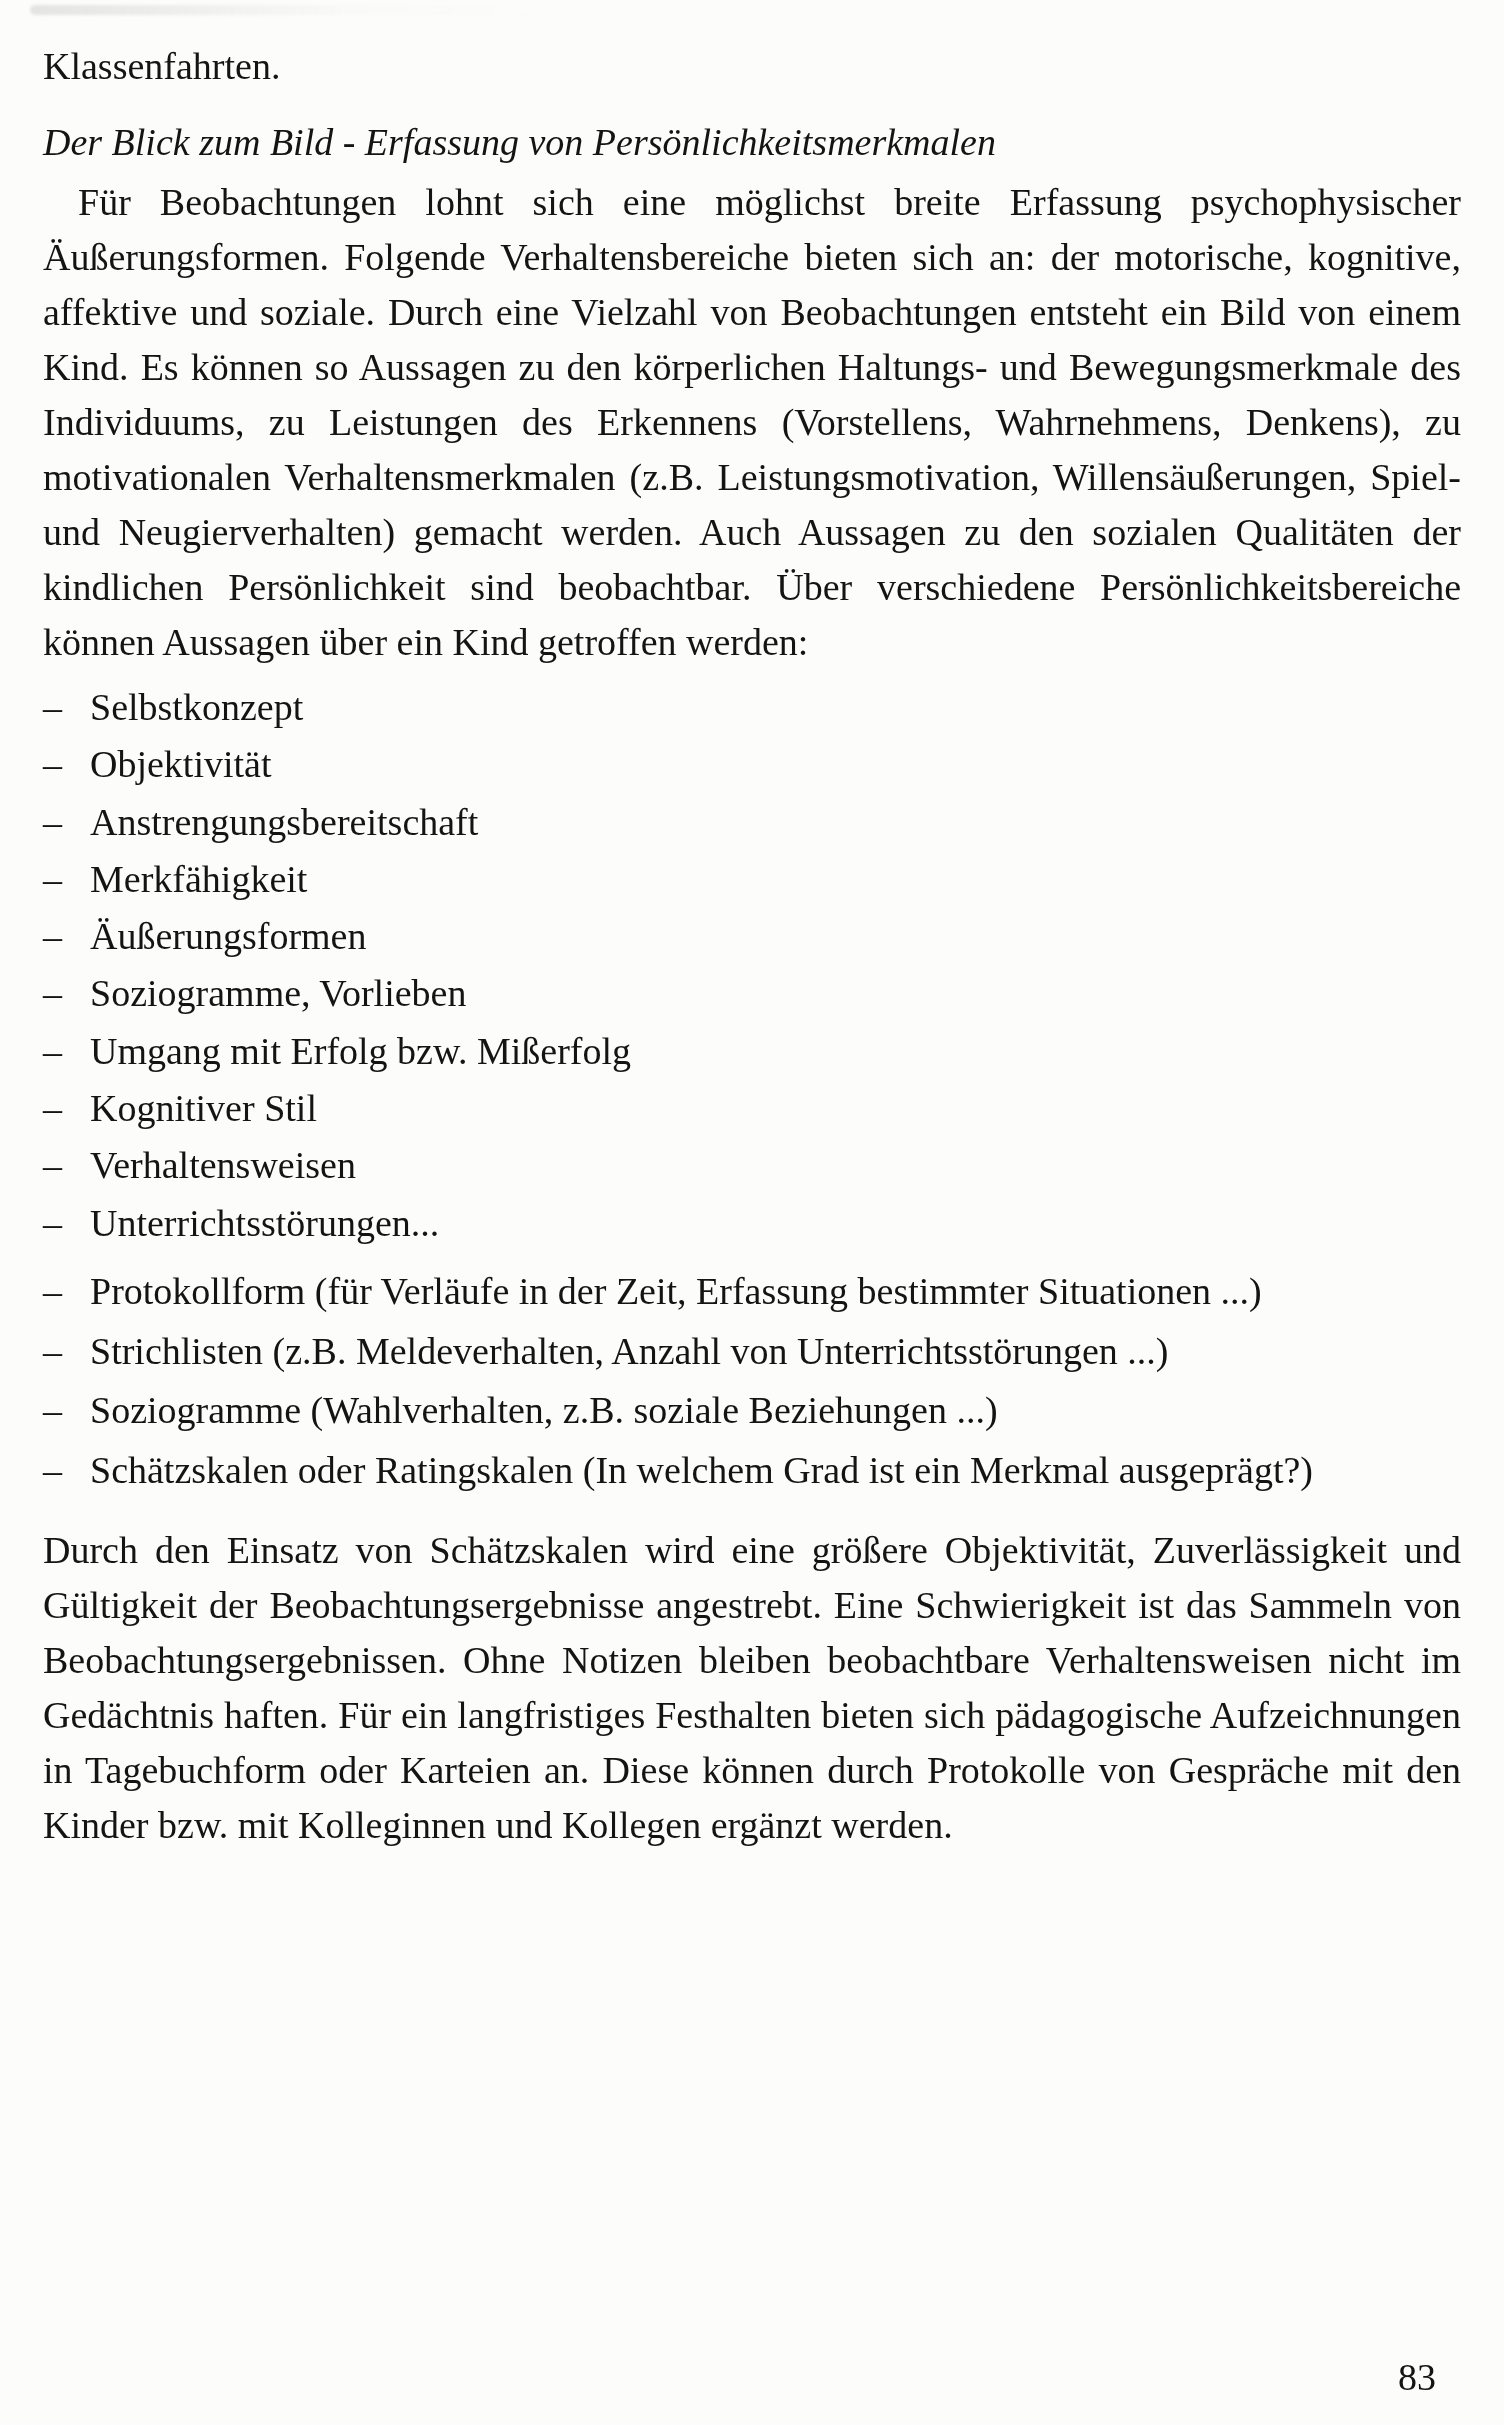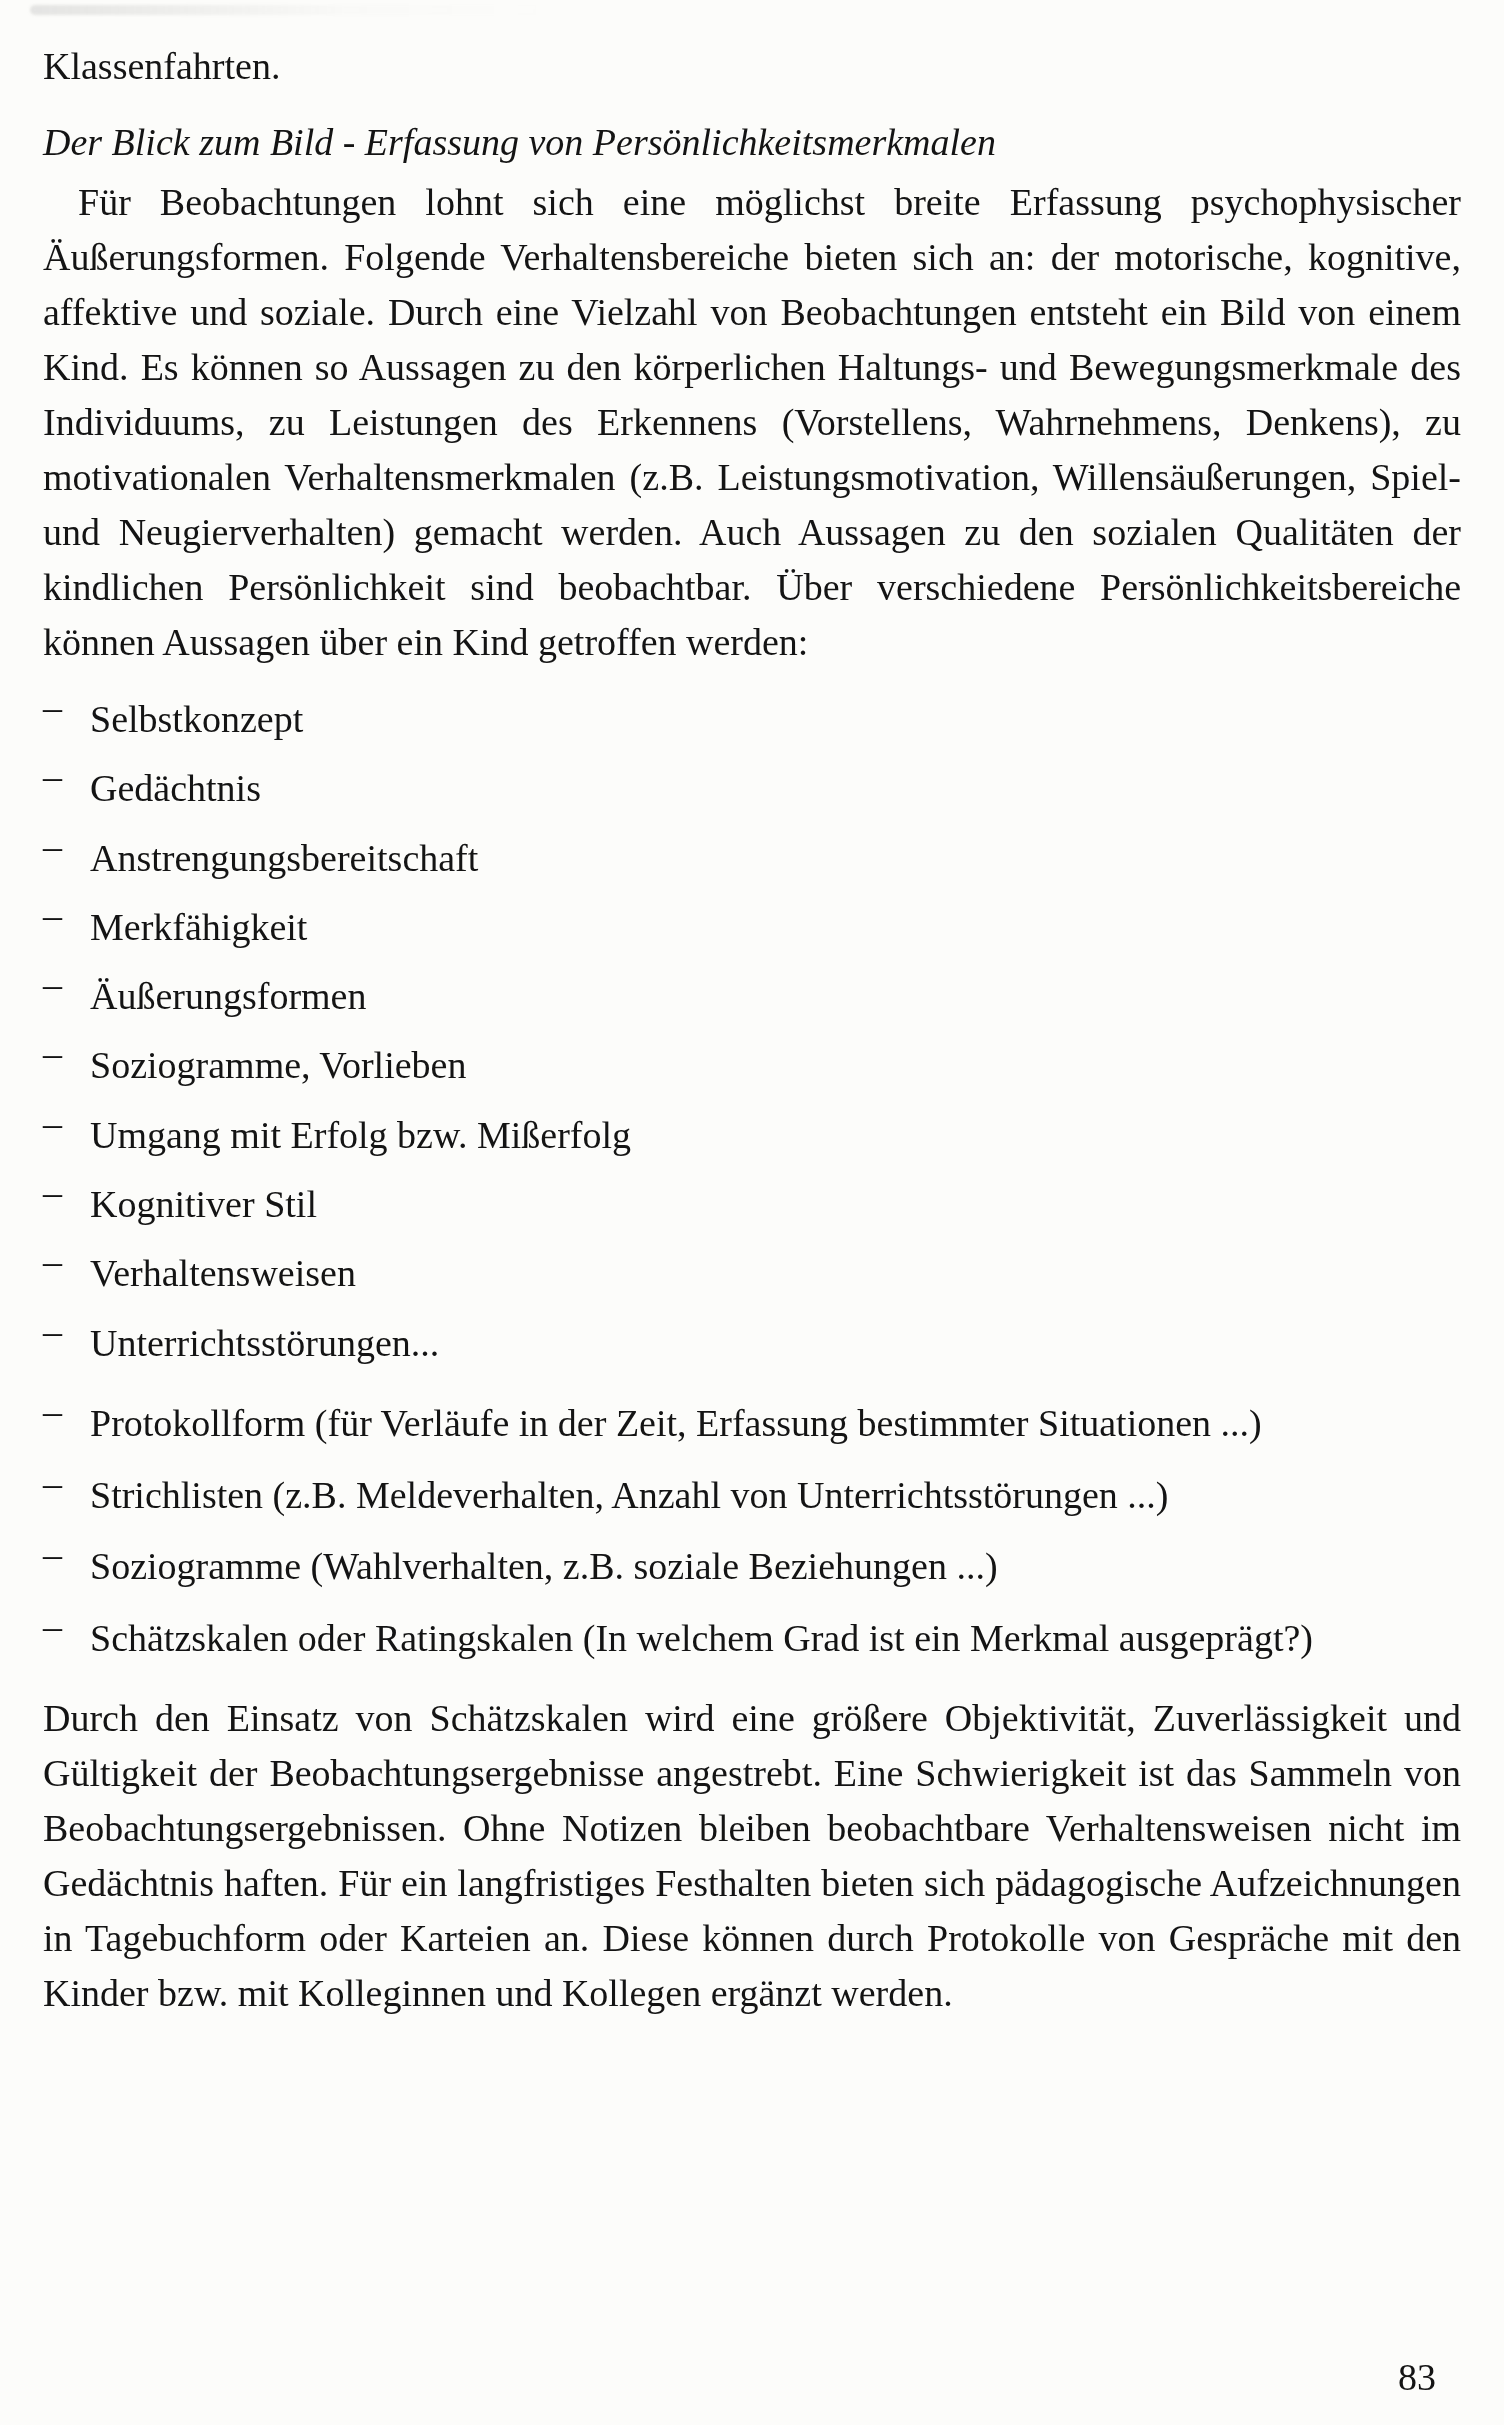--- a/index.html
+++ b/index.html
@@ -61,21 +61,20 @@
     display: flex;
     align-items: flex-start;
     margin: 2.3px 0;
   }
   .list-item .dash {
     flex: 0 0 47px;
   }
   .list-item .item-text {
     flex: 1 1 auto;
     text-align: justify;
-    margin-top: 12px;
   }
   .list-wrapped {
     margin: 13.5px 0 7.5px 0;
   }
   .list-wrapped .list-item {
     margin: 4.5px 0;
   }
   p.after-heading {
     text-align: justify;
     margin: 0;
@@ -104,21 +103,21 @@
 
   <p class="body-para first-para">Für Beobachtungen lohnt sich eine möglichst breite Erfassung psychophysischer Äußerungsformen. Folgende Verhaltensbereiche bieten sich an: der motorische, kognitive, affektive und soziale. Durch eine Vielzahl von Beobachtungen entsteht ein Bild von einem Kind. Es können so Aussagen zu den körperlichen Haltungs- und Bewegungsmerkmale des Individuums, zu Leistungen des Erkennens (Vorstellens, Wahrnehmens, Denkens), zu motivationalen Verhaltensmerkmalen (z.B. Leistungsmotivation, Willensäußerungen, Spiel- und Neugierverhalten) gemacht werden. Auch Aussagen zu den sozialen Qualitäten der kindlichen Persönlichkeit sind beobachtbar. Über verschiedene Persönlichkeitsbereiche können Aussagen über ein Kind getroffen werden:</p>
 
   <div class="list">
     <div class="list-item">
       <span class="dash">–</span>
       <span class="item-text">Selbstkonzept</span>
     </div>
     <div class="list-item">
       <span class="dash">–</span>
-      <span class="item-text">Gedächtnis</span>
+      <span class="item-text">Objektivität</span>
     </div>
     <div class="list-item">
       <span class="dash">–</span>
       <span class="item-text">Anstrengungsbereitschaft</span>
     </div>
     <div class="list-item">
       <span class="dash">–</span>
       <span class="item-text">Merkfähigkeit</span>
     </div>
     <div class="list-item">

